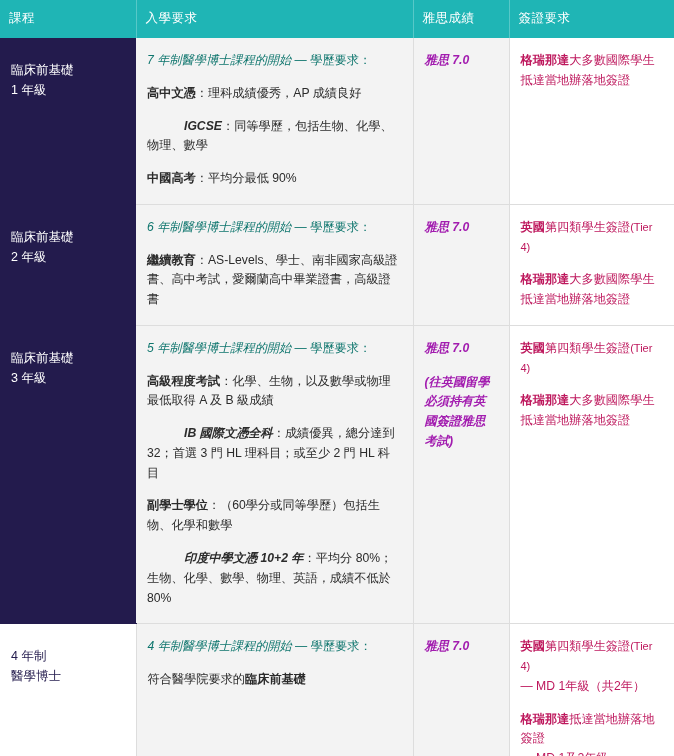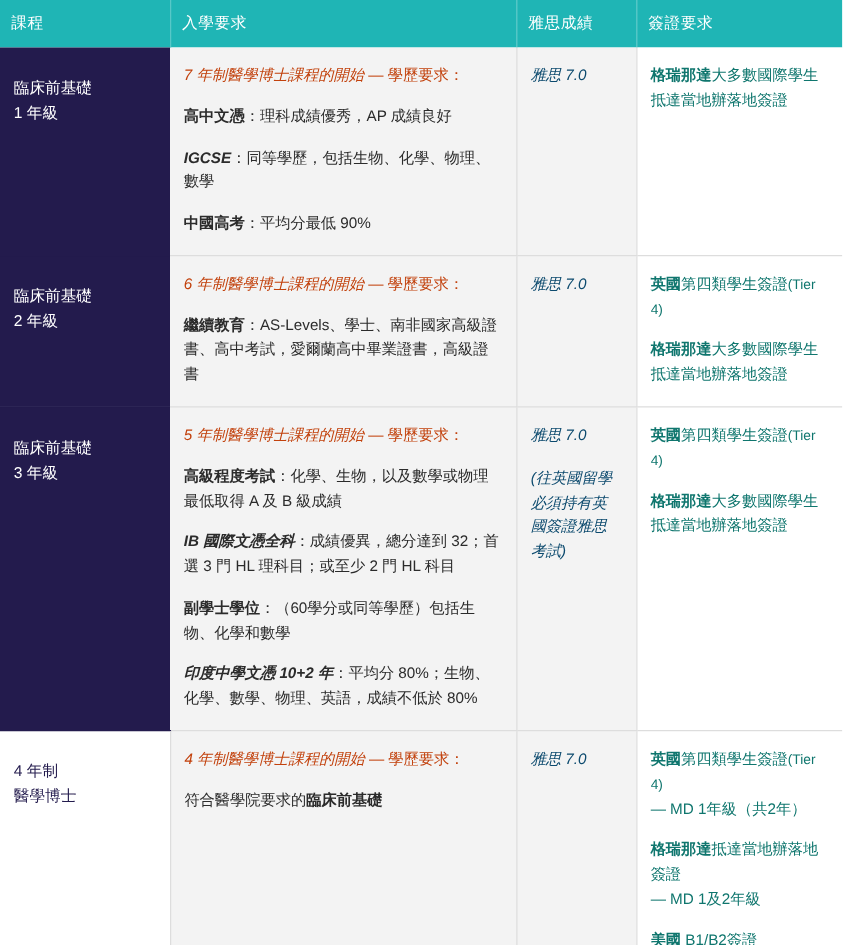--- a/index.html
+++ b/index.html
@@ -63,39 +63,40 @@
     border-bottom: 1px solid #dddddd;
     border-right: 1px solid #dddddd;
   }
   td.col-entry {
     background: #f3f3f3;
     color: #2b2b2b;
     border-right: 1px solid #dddddd;
   }
   td.col-ielts {
     background: #f3f3f3;
-    color: #0c4a6e;
+    color: #a21caf;
     border-right: 1px solid #dddddd;
     font-size: 12.2px;
+    font-weight: bold;
   }
   td.col-visa {
     background: #ffffff;
-    color: #0f766e;
+    color: #be185d;
   }
 
   .entry-head {
-    color: #c2410c;
+    color: #0f766e;
     font-style: italic;
     margin: 0 0 13px 0;
   }
   .entry-head .plain { font-style: normal; }
   .blk { margin: 0 0 13px 0; }
   .blk:last-child { margin-bottom: 0; }
   b { font-weight: bold; }
-  i { font-style: italic; }
+  i { font-style: italic; margin-left: 37px; }
   .ielts-note {
     font-style: italic;
     display: block;
     margin-top: 14px;
   }
   .visa-line { margin: 0 0 13px 0; }
   .visa-line:last-child { margin-bottom: 0; }
   .tier { font-size: 11px; }
 </style>
 </head>

